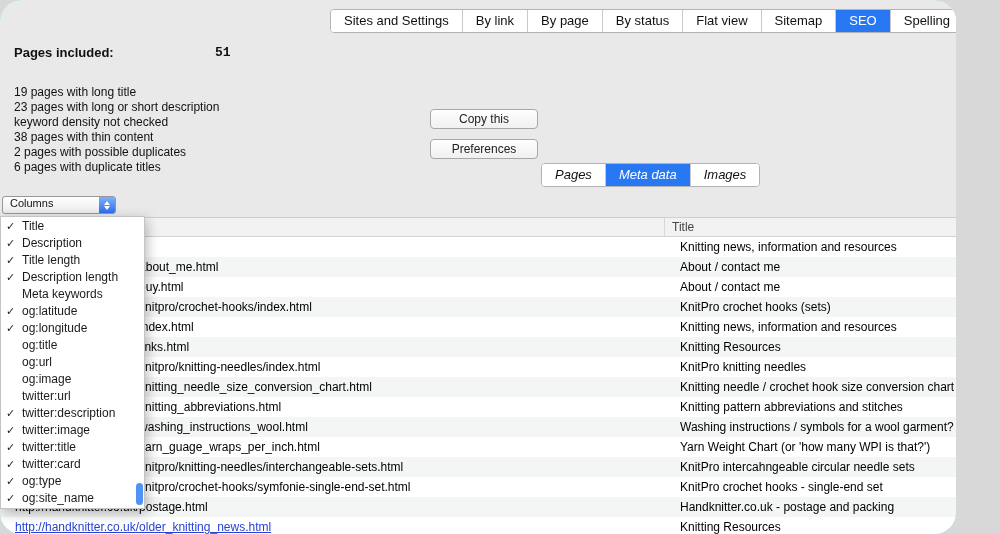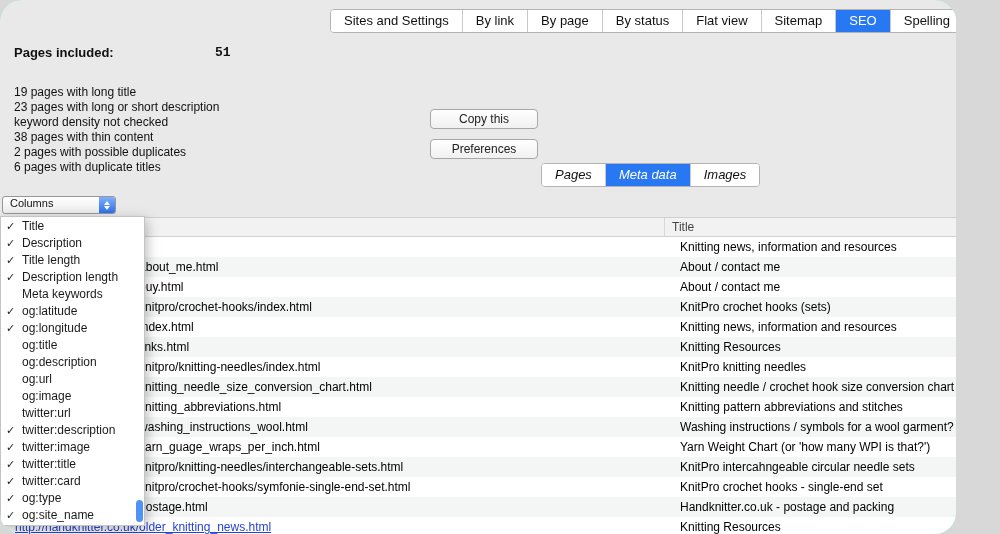--- a/index.html
+++ b/index.html
@@ -181,21 +181,20 @@
   <div class="menu">
     <div>
         <div class="mi"><span class="ck">✓</span><span class="ml">Title</span></div>
         <div class="mi"><span class="ck">✓</span><span class="ml">Description</span></div>
         <div class="mi"><span class="ck">✓</span><span class="ml">Title length</span></div>
         <div class="mi"><span class="ck">✓</span><span class="ml">Description length</span></div>
         <div class="mi"><span class="ck"></span><span class="ml">Meta keywords</span></div>
         <div class="mi"><span class="ck">✓</span><span class="ml">og:latitude</span></div>
         <div class="mi"><span class="ck">✓</span><span class="ml">og:longitude</span></div>
         <div class="mi"><span class="ck"></span><span class="ml">og:title</span></div>
-        <div class="mi"><span class="ck"></span><span class="ml">og:description</span></div>
         <div class="mi"><span class="ck"></span><span class="ml">og:url</span></div>
         <div class="mi"><span class="ck"></span><span class="ml">og:image</span></div>
         <div class="mi"><span class="ck"></span><span class="ml">twitter:url</span></div>
         <div class="mi"><span class="ck">✓</span><span class="ml">twitter:description</span></div>
         <div class="mi"><span class="ck">✓</span><span class="ml">twitter:image</span></div>
         <div class="mi"><span class="ck">✓</span><span class="ml">twitter:title</span></div>
         <div class="mi"><span class="ck">✓</span><span class="ml">twitter:card</span></div>
         <div class="mi"><span class="ck">✓</span><span class="ml">og:type</span></div>
         <div class="mi"><span class="ck">✓</span><span class="ml">og:site_name</span></div>
       </div>

